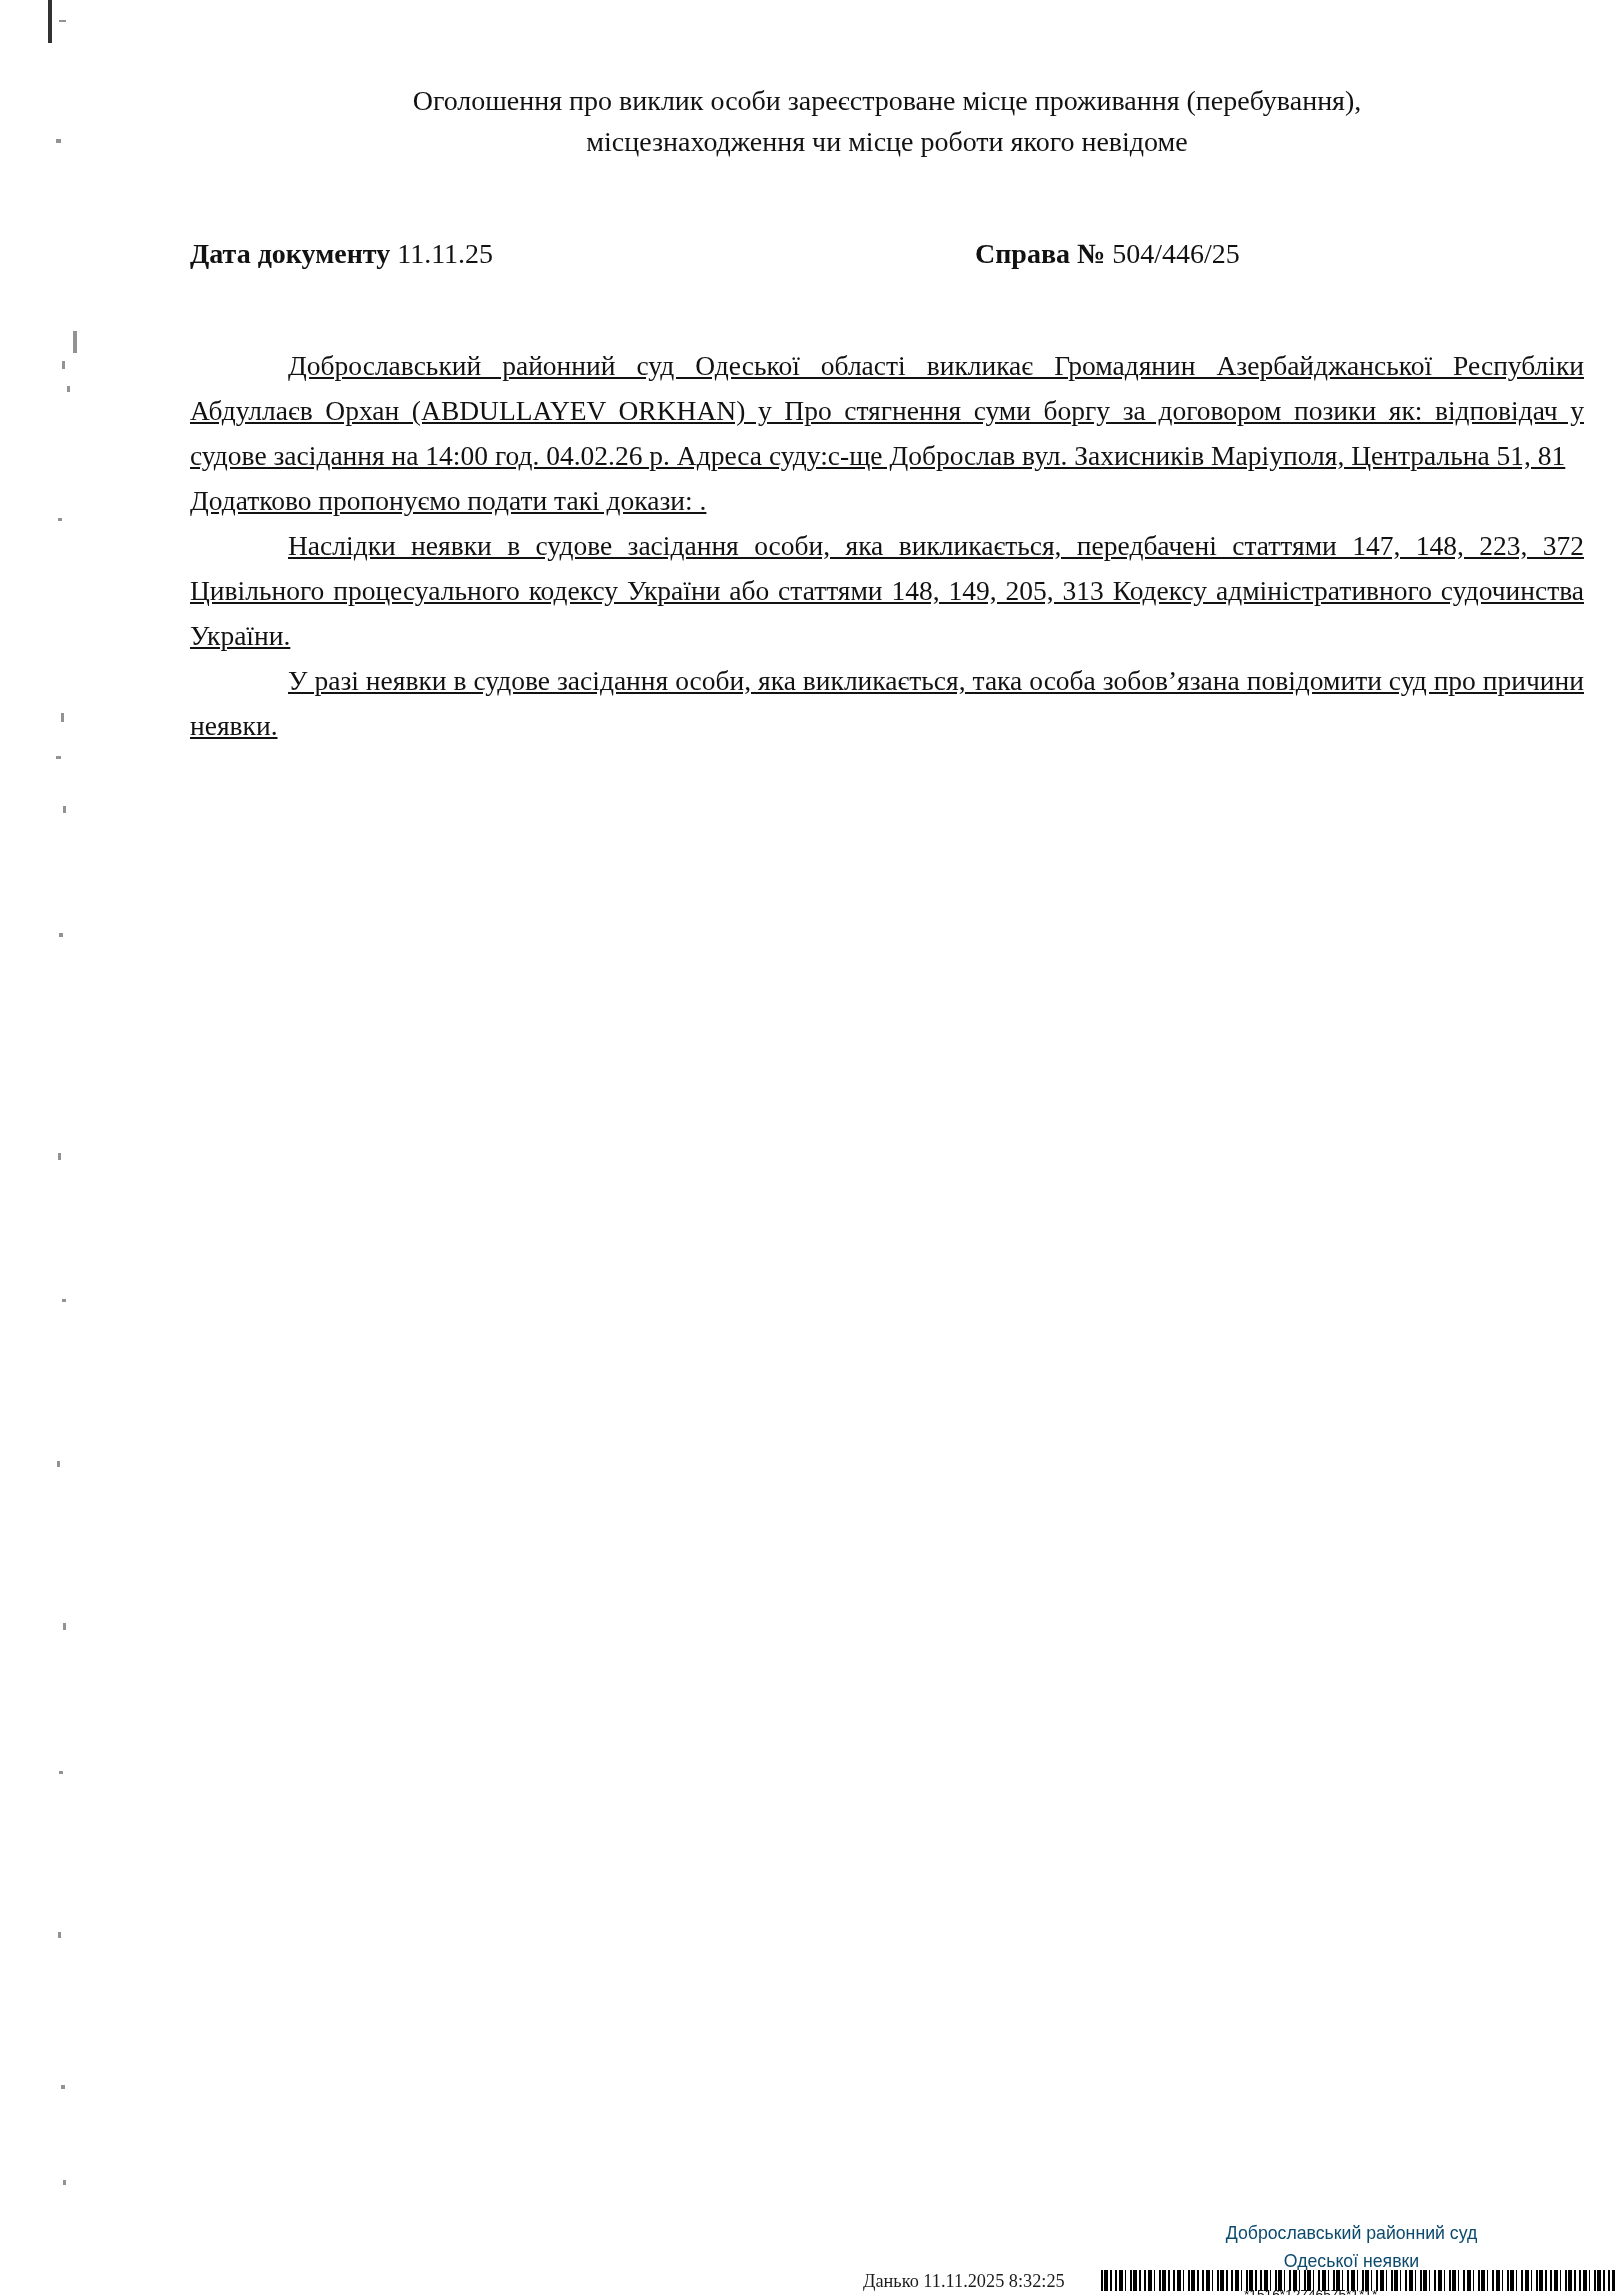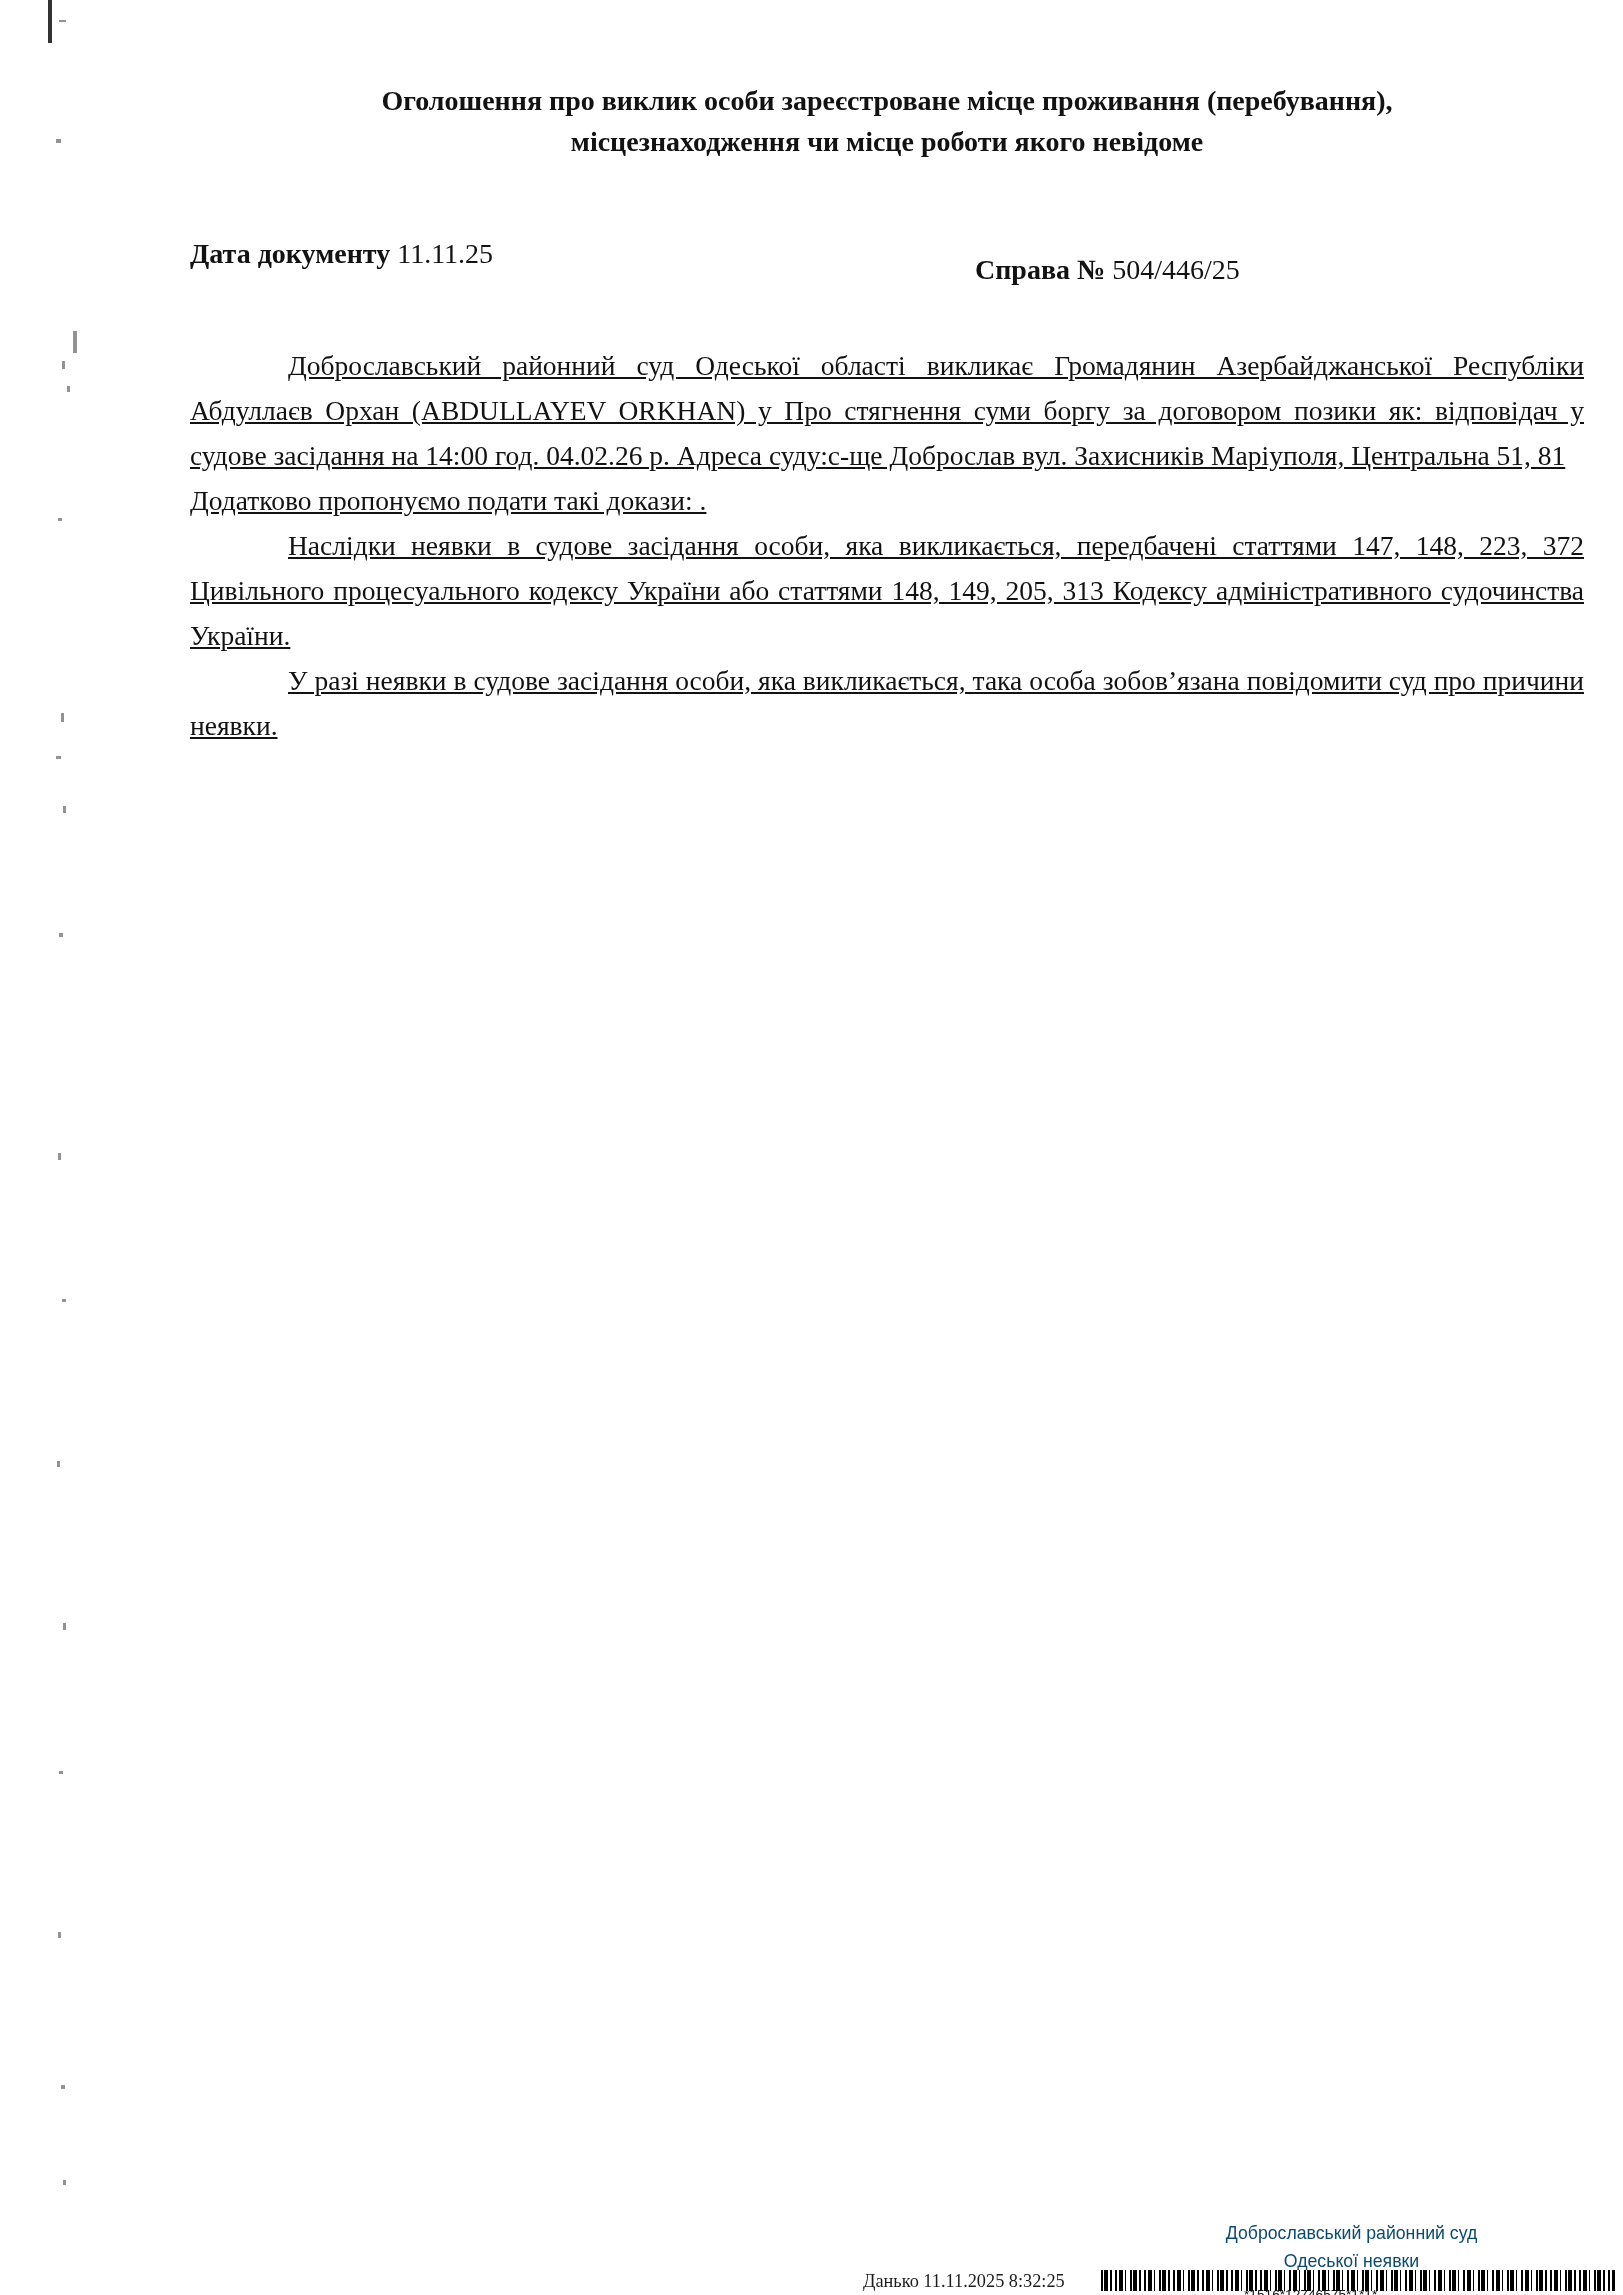--- a/index.html
+++ b/index.html
@@ -13,26 +13,26 @@
     position: absolute; left: 0; top: 0;
     width: 1623px; height: 2295px;
     background: #ffffff;
     overflow: hidden;
   }
   .content {
     position: absolute; left: 190px; top: 0; width: 1394px;
   }
   .title {
     position: absolute; top: 80px; left: 0; width: 100%;
-    text-align: center; font-weight: bold;
+    text-align: center; font-weight: normal;
     font-size: 28px; line-height: 41px;
   }
   .meta { position: absolute; top: 238px; left: 0; width: 100%; font-size: 28px; }
   .meta .date { position: absolute; left: 0; top: 0; white-space: nowrap; }
-  .meta .case { position: absolute; left: 785px; top: 16px; white-space: nowrap; }
+  .meta .case { position: absolute; left: 785px; top: 0; white-space: nowrap; }
   .bold { font-weight: bold; }
   .body-block {
     position: absolute; top: 343px; left: 0; width: 100%;
     font-size: 27.5px; line-height: 45px; text-align: justify;
   }
   .body-block p { margin: 0; text-decoration: underline; }
   .indent { text-indent: 98px; }
   .section-heading {
     text-align: center; font-weight: bold; font-size: 28px;
     margin: 18.3px 0 29px 0 !important;

